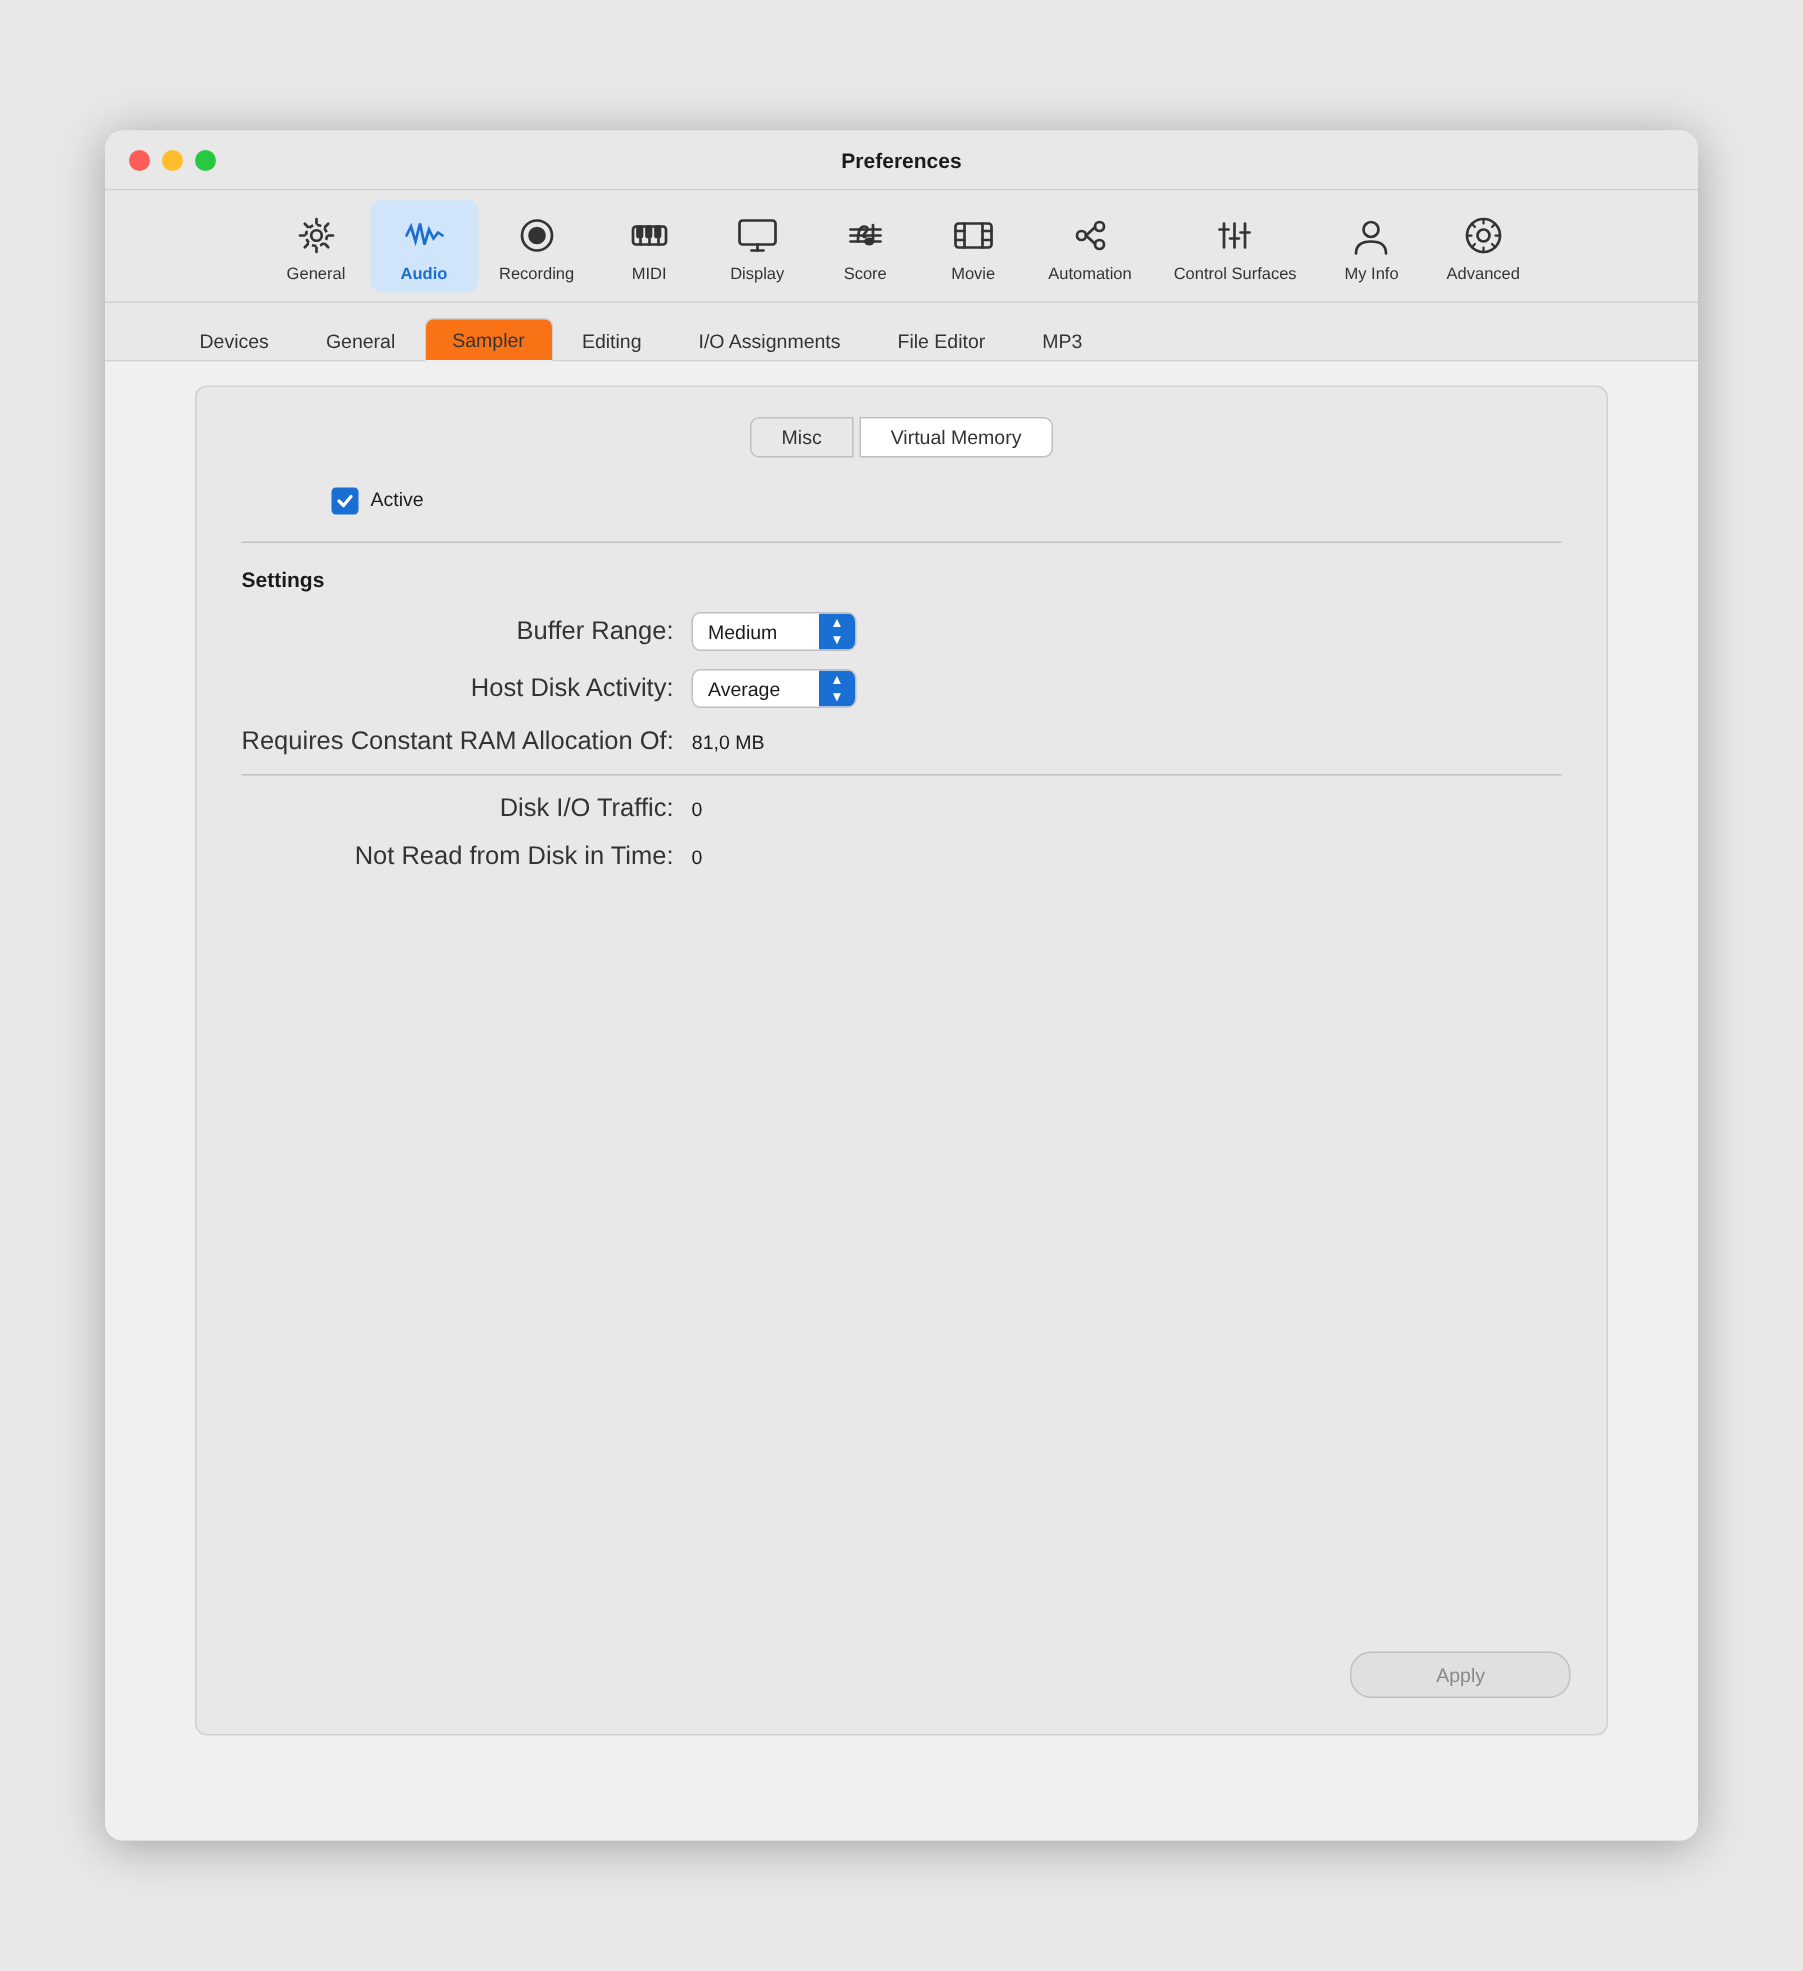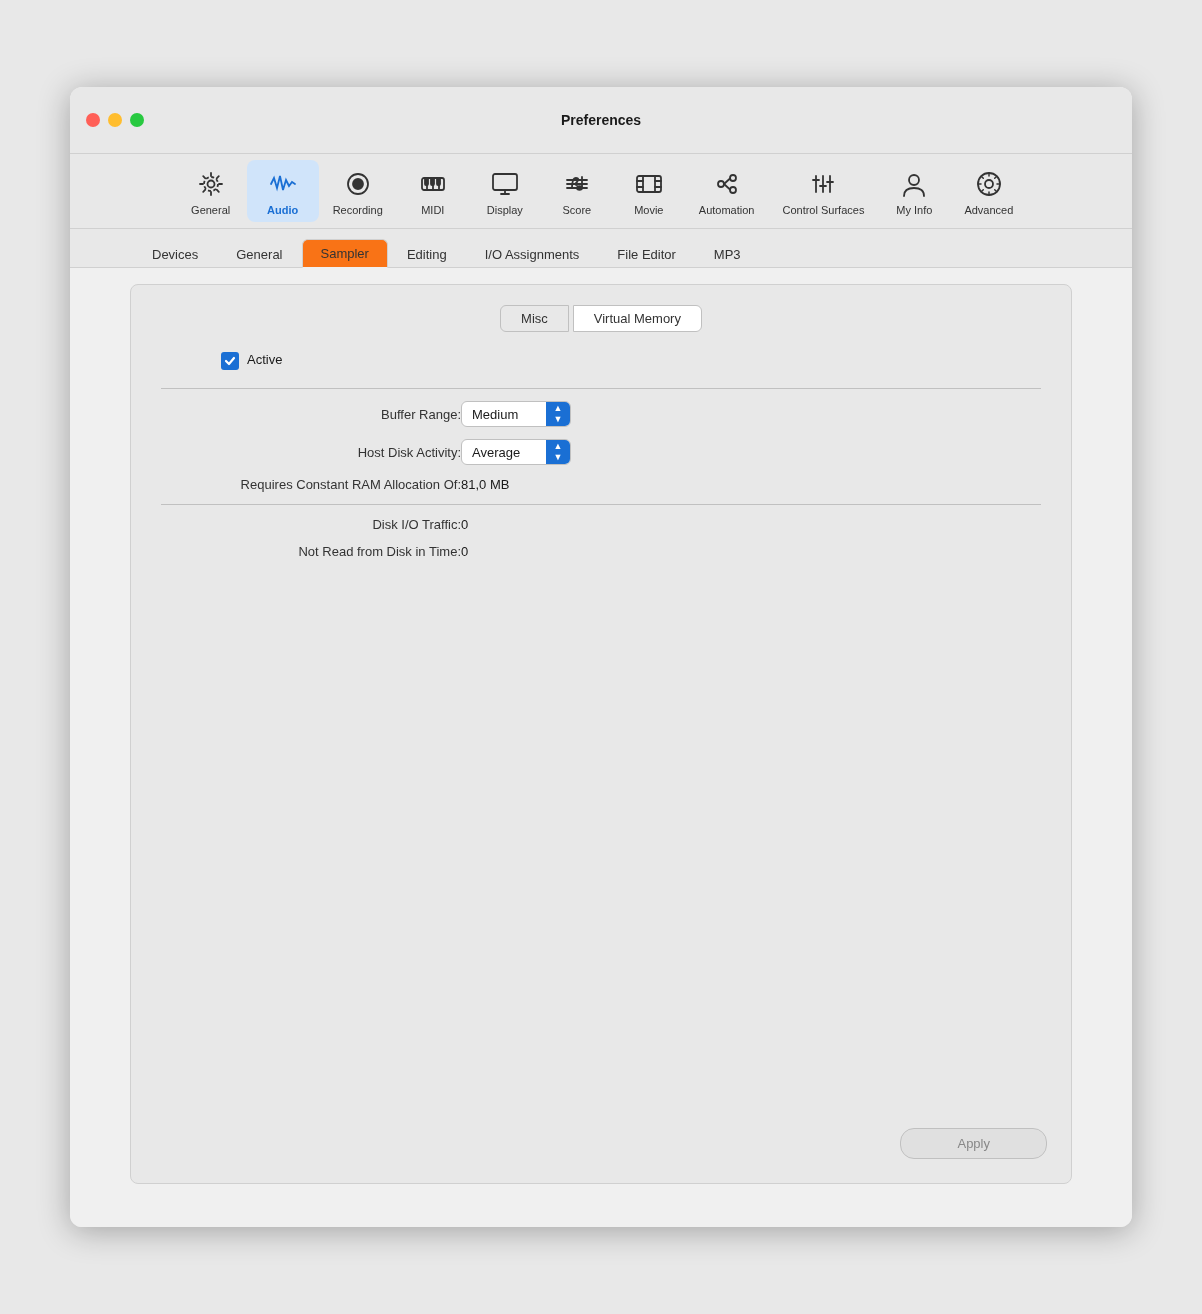--- a/index.html
+++ b/index.html
@@ -17,21 +17,21 @@
       background: #f0f0f0;
       border-radius: 12px;
       box-shadow: 0 4px 32px rgba(0,0,0,0.3);
       display: flex;
       flex-direction: column;
       overflow: hidden;
     }
     
     .titlebar {
       background: #e8e8e8;
-      height: 67px;
+      height: 40px;
       display: flex;
       align-items: center;
       justify-content: center;
       position: relative;
       border-bottom: 1px solid #d0d0d0;
       border-radius: 12px 12px 0 0;
     }
     .window-controls {
       position: absolute;
       left: 16px;
@@ -91,21 +91,21 @@
       color: #333;
       margin-top: 2px;
     }
     .toolbar-item.active .tb-label { color: #1a6fd4; font-weight: 600; }
 
     
     .subtabs {
       background: #e8e8e8;
       display: flex;
       align-items: center;
-      padding: 10px 63px 0;
+      padding: 10px 44px 0;
       gap: 0;
       border-bottom: 1px solid #d0d0d0;
     }
     .subtab {
       padding: 6px 18px;
       font-size: 13px;
       color: #333;
       cursor: pointer;
       border: 1px solid transparent;
       border-bottom: none;
@@ -196,24 +196,25 @@
       margin: 16px 0 14px;
     }
 
     
     .form-row {
       display: flex;
       align-items: center;
       margin-bottom: 12px;
     }
     .form-label {
-      font-size: 13px;
+      font-size: 17px;
       color: #333;
       text-align: right;
       min-width: 300px;
+      padding-right: 12px;
     }
     .form-value {
       font-size: 13px;
       color: #1a1a1a;
     }
 
     
     .select-container {
       display: flex;
       align-items: center;
@@ -451,20 +452,21 @@
         <div class="checkbox-blue">
           <svg viewBox="0 0 12 12" fill="none" stroke="white" stroke-width="2.2" stroke-linecap="round" stroke-linejoin="round">
             <polyline points="2,6 5,9 10,3"></polyline>
           </svg>
         </div>
         <span class="active-label">Active</span>
       </div>
 
       <hr class="divider">
 
+      <div class="section-header">Settings</div>
 
       <div class="form-row">
         <span class="form-label">Buffer Range:</span>
         <div class="select-container">
           <span class="select-text">Medium</span>
           <div class="select-spinner">
             <span class="spinner-arrow">▲</span>
             <span class="spinner-arrow">▼</span>
           </div>
         </div>

